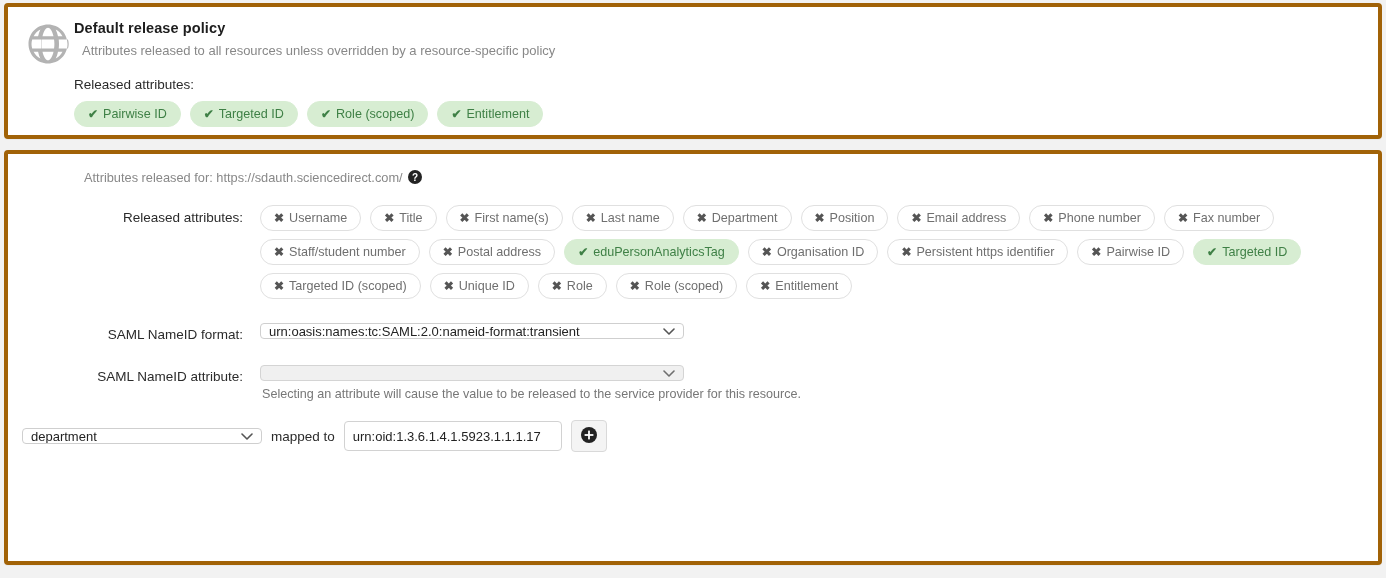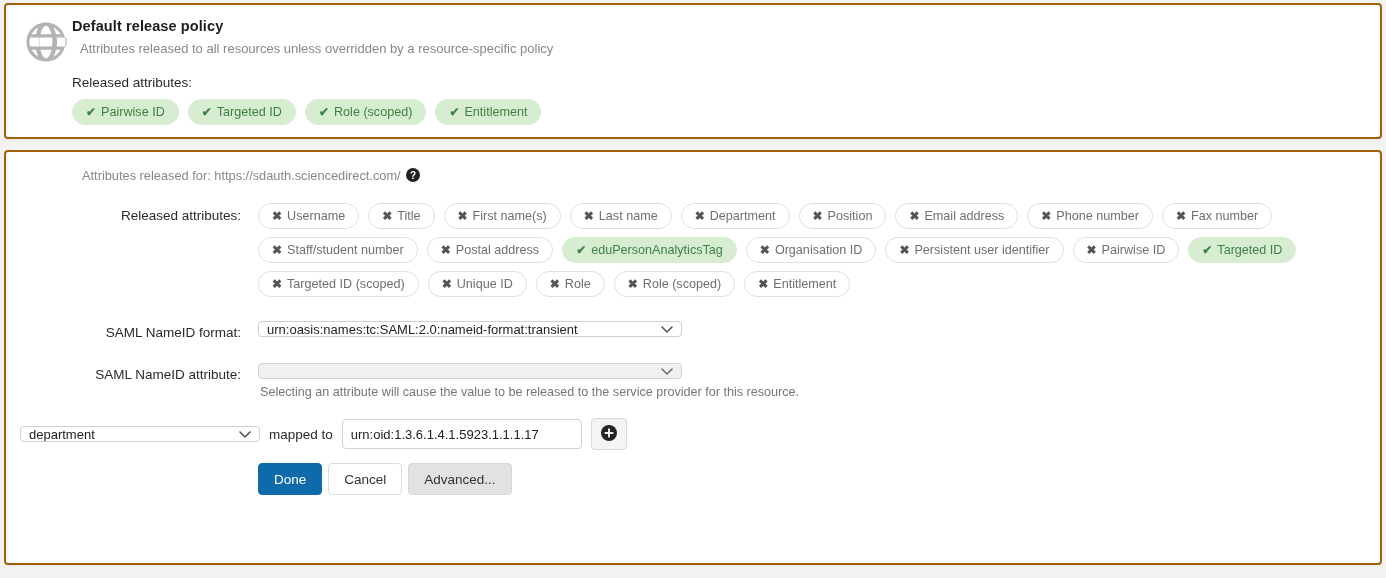--- a/index.html
+++ b/index.html
@@ -19,21 +19,21 @@
   .page {
     width: 1386px;
     height: 578px;
     box-sizing: border-box;
     padding: 3px 4px 4px 4px;
   }
 
   
   .card {
     background: #ffffff;
-    border: 2px solid #a16207;
+    border: 4px solid #a16207;
     border-radius: 4px;
     box-sizing: border-box;
     box-shadow: 0 1px 1px rgba(0,0,0,0.035);
   }
   .card-default {
     height: 136px;
     padding: 12px 14px 10px 14px;
     display: flex;
     align-items: flex-start;
     margin-bottom: 11px;
@@ -208,21 +208,21 @@
     display: flex;
     align-items: center;
     gap: 9px;
   }
   .mapped-to {
     font-size: 13.5px;
     color: #2b2b2b;
     white-space: nowrap;
   }
   .txt-oid {
-    width: 240px;
+    width: 218px;
     height: 30px;
     border: 1px solid #d2d2d2;
     border-radius: 4px;
     padding: 0 8px;
     box-sizing: border-box;
     font-family: "Liberation Sans", sans-serif;
     font-size: 13px;
     color: #232323;
     background: #ffffff;
   }
@@ -377,21 +377,21 @@
             <span class="chip released">
               <span class="glyph">✔</span>
               <span>eduPersonAnalyticsTag</span>
             </span>
             <span class="chip blocked">
               <span class="glyph">✖</span>
               <span>Organisation ID</span>
             </span>
             <span class="chip blocked">
               <span class="glyph">✖</span>
-              <span>Persistent user identifier</span>
+              <span>Persistent https identifier</span>
             </span>
             <span class="chip blocked">
               <span class="glyph">✖</span>
               <span>Pairwise ID</span>
             </span>
             <span class="chip released">
               <span class="glyph">✔</span>
               <span>Targeted ID</span>
             </span>
             <span class="chip blocked">
@@ -472,20 +472,15 @@
                 <circle cx="8" cy="8" r="8" fill="#232323"></circle>
                 <rect x="7.1" y="3.6" width="1.8" height="8.8" fill="#ffffff"></rect>
                 <rect x="3.6" y="7.1" width="8.8" height="1.8" fill="#ffffff"></rect>
               </svg>
             </span>
           </button>
         </div>
       </div>
     </div>
 
-    <div class="btnbar">
-      <button class="btn btn-primary">Done</button>
-      <button class="btn btn-default">Cancel</button>
-      <button class="btn btn-grey">Advanced...</button>
-    </div>
 
   </div>
 </div>
 
 </body></html>

